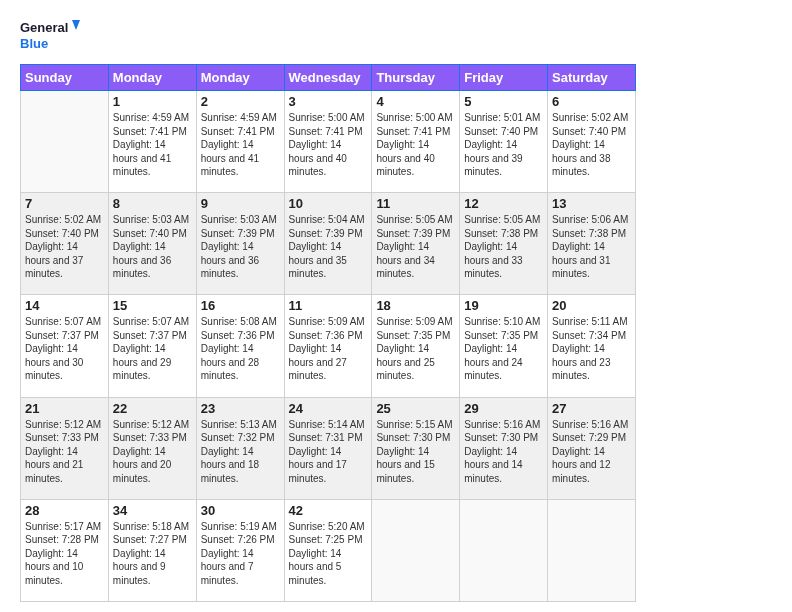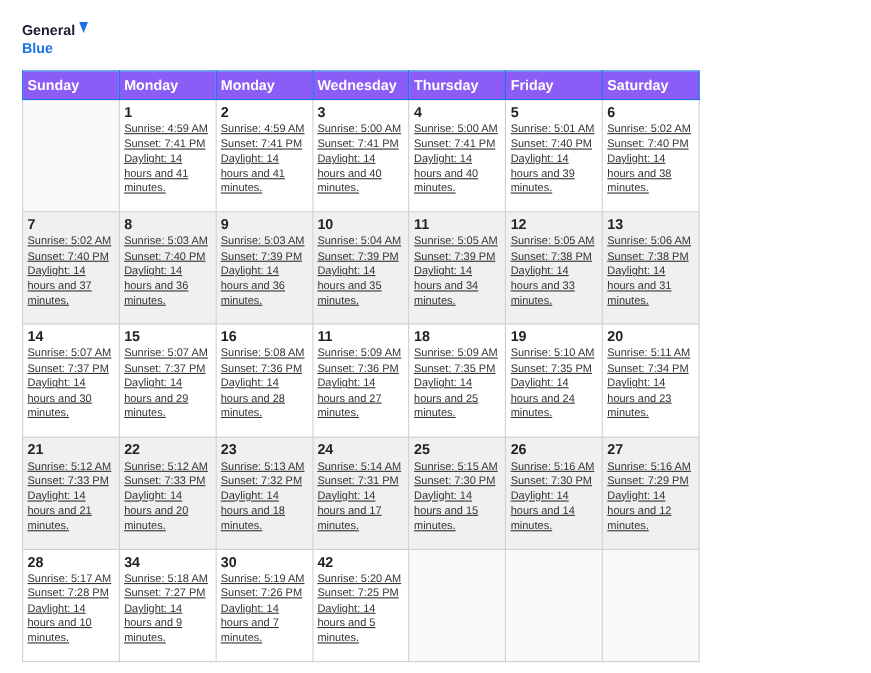--- a/index.html
+++ b/index.html
@@ -73,21 +73,20 @@
     .day-number {
       font-size: 13px;
       font-weight: bold;
       margin-bottom: 2px;
       display: block;
     }
     .day-info {
       font-size: 10px;
       color: #333;
       line-height: 1.35;
-      text-decoration: underline;
     }
     .row-shaded td {
       background: #f0f0f0;
     }
   </style>
 </head>
 <body>
 
 <div class="page">
   <div class="header">
@@ -219,21 +218,21 @@
           </td>
           <td>
             <span class="day-number">24</span>
             <div class="day-info">Sunrise: 5:14 AM<br>Sunset: 7:31 PM<br>Daylight: 14 hours and 17 minutes.</div>
           </td>
           <td>
             <span class="day-number">25</span>
             <div class="day-info">Sunrise: 5:15 AM<br>Sunset: 7:30 PM<br>Daylight: 14 hours and 15 minutes.</div>
           </td>
           <td>
-            <span class="day-number">26</span>
+            <span class="day-number">29</span>
             <div class="day-info">Sunrise: 5:16 AM<br>Sunset: 7:30 PM<br>Daylight: 14 hours and 14 minutes.</div>
           </td>
           <td>
             <span class="day-number">27</span>
             <div class="day-info">Sunrise: 5:16 AM<br>Sunset: 7:29 PM<br>Daylight: 14 hours and 12 minutes.</div>
           </td>
         </tr>
         <tr>
           <td>
             <span class="day-number">28</span>

